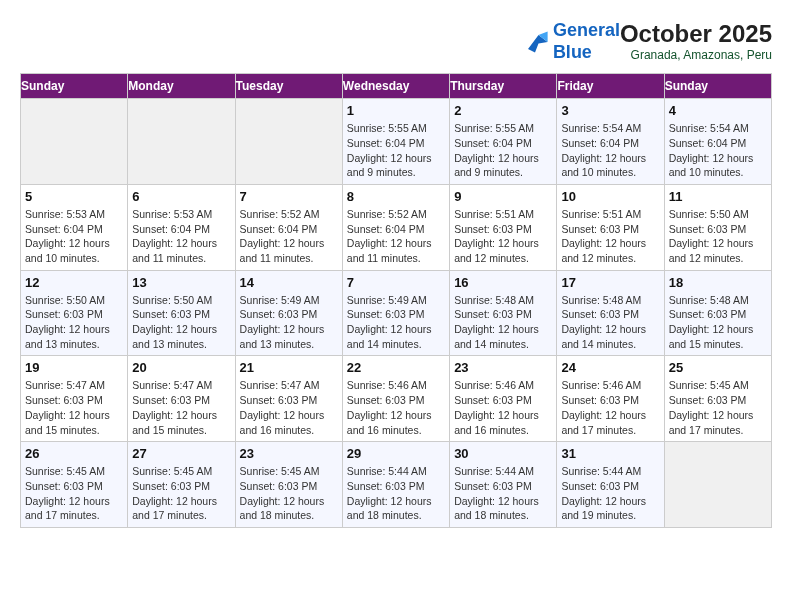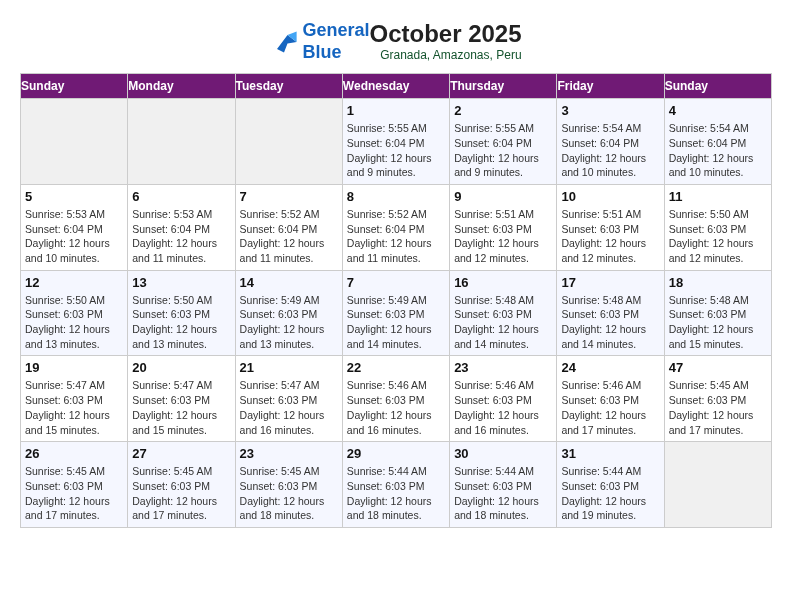--- a/index.html
+++ b/index.html
@@ -5,21 +5,21 @@
     * { box-sizing: border-box; margin: 0; padding: 0; }
     body {
       font-family: Arial, sans-serif;
       background: #fff;
       width: 792px;
       min-height: 612px;
       padding: 20px;
     }
     .header {
       display: flex;
-      justify-content: center;
+      justify-content: flex-end;
       align-items: flex-start;
       margin-bottom: 10px;
     }
     .logo {
       display: flex;
       align-items: center;
       gap: 4px;
     }
     .logo-text {
       font-size: 18px;
@@ -211,21 +211,21 @@
         </td>
         <td>
           <div class="day-num">23</div>
           <div class="day-info">Sunrise: 5:46 AM<br>Sunset: 6:03 PM<br>Daylight: 12 hours<br>and 16 minutes.</div>
         </td>
         <td>
           <div class="day-num">24</div>
           <div class="day-info">Sunrise: 5:46 AM<br>Sunset: 6:03 PM<br>Daylight: 12 hours<br>and 17 minutes.</div>
         </td>
         <td>
-          <div class="day-num">47</div>
+          <div class="day-num">25</div>
           <div class="day-info">Sunrise: 5:45 AM<br>Sunset: 6:03 PM<br>Daylight: 12 hours<br>and 17 minutes.</div>
         </td>
       </tr>
       <tr>
         <td>
           <div class="day-num">26</div>
           <div class="day-info">Sunrise: 5:45 AM<br>Sunset: 6:03 PM<br>Daylight: 12 hours<br>and 17 minutes.</div>
         </td>
         <td>
           <div class="day-num">27</div>

